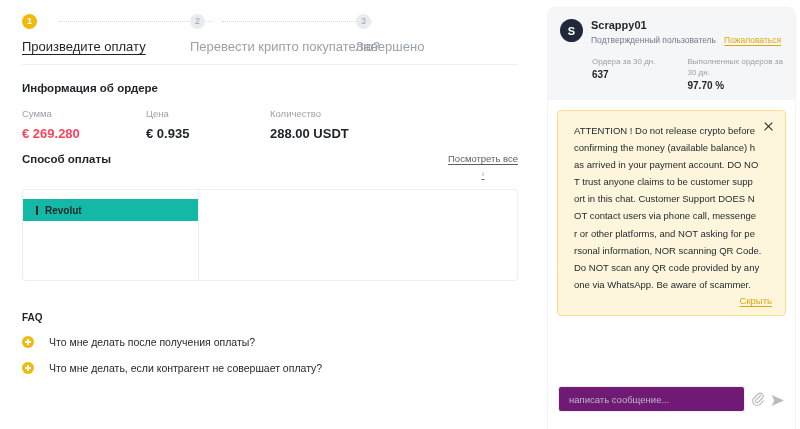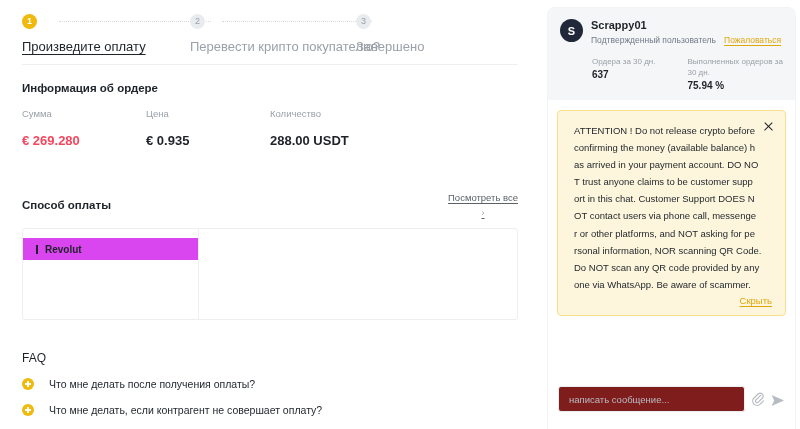--- a/index.html
+++ b/index.html
@@ -47,42 +47,42 @@
   
   .section { padding: 0 22px; }
   .sec-title {
     font-size: 11.5px; font-weight: bold; color: #1e2329;
     margin-top: 17px; margin-bottom: 14px;
   }
   .order-grid { display: flex; }
   .og-col { }
   .og-col.c1 { width: 124px; }
   .og-col.c2 { width: 124px; }
-  .og-label { font-size: 9.5px; color: #9aa1a9; margin-bottom: 14px; }
+  .og-label { font-size: 9.5px; color: #9aa1a9; margin-bottom: 7px; }
   .og-value { font-size: 13px; color: #1e2329; font-weight: bold; }
   .og-value.accent { color: #F6465D; }
 
   
   .pm-head {
-    display: flex; align-items: center; justify-content: space-between;
-    margin-top: 44px; margin-bottom: 10px;
+    display: flex; align-items: flex-start; justify-content: space-between;
+    margin-top: 12px; margin-bottom: 10px;
   }
   .pm-title { font-size: 11.5px; font-weight: bold; color: #1e2329; }
   .pm-link {
     font-size: 9.5px; color: #5b6169; text-decoration: underline;
     text-underline-offset: 2px; display: flex; align-items: center; gap: 5px; flex-direction: column;
   }
   .pm-link .chev { text-decoration: none; font-size: 9px; color: #9aa1a9; }
   .pm-card {
     border: 1px solid #eceef0; border-radius: 3px;
     display: flex; height: 92px; overflow: hidden;
   }
   .pm-left { width: 176px; border-right: 1px solid #eceef0; padding: 9px 0 0 0; }
   .pm-chip {
-    background: #d946ef; height: 22px; display: flex; align-items: center;
+    background: #14b8a6; height: 22px; display: flex; align-items: center;
     padding-left: 13px; gap: 7px;
   }
   .pm-bar { width: 2px; height: 9px; background: #1e2329; }
   .pm-name { font-size: 10px; font-weight: bold; color: #1e2329; }
   .pm-right { flex: 1; padding: 11px 0 0 18px; }
   .field-label { font-size: 9.5px; color: #9aa1a9; margin-bottom: 5px; }
   .field-redacted {
     display: flex; align-items: center; gap: 3px; margin-bottom: 13px;
   }
   .blur-bar {
@@ -93,21 +93,21 @@
   .copy-ic { width: 9px; height: 10px; position: relative; }
   .copy-ic i {
     position: absolute; display: block; border: 1.2px solid #a8adb4;
     border-radius: 1px; background: #fff;
   }
   .copy-ic i.b { left: 0; top: 2.5px; width: 6px; height: 7px; }
   .copy-ic i.f { left: 2.8px; top: 0; width: 6px; height: 7px; }
 
   
   .faq-title {
-    font-size: 12px; font-weight: normal; color: #1e2329;
+    font-size: 10px; font-weight: bold; color: #1e2329;
     margin-top: 31px; margin-bottom: 13px;
   }
   .faq-item { display: flex; align-items: center; gap: 15px; margin-bottom: 14px; text-align: center; }
   .plus-ic {
     width: 12px; height: 12px; border-radius: 50%; background: #F0B90B;
     position: relative; flex: none;
   }
   .plus-ic::before, .plus-ic::after {
     content: ""; position: absolute; background: #fff;
   }
@@ -164,21 +164,21 @@
     text-align: right; font-size: 9.5px; color: #E0A70B;
     text-decoration: underline; text-underline-offset: 2px; margin-top: 2px;
   }
 
   .chat-foot {
     position: absolute; bottom: 0; left: 0; right: 0; height: 60px;
     display: flex; align-items: center; padding: 0 10px; gap: 7px;
   }
   .msg-input {
     flex: 1; height: 26px; border: 1px solid #eceef0; border-radius: 3px;
-    background: #7f1d1d; display: flex; align-items: center; padding: 0 10px;
+    background: #701a75; display: flex; align-items: center; padding: 0 10px;
   }
   .msg-input span { font-size: 9.5px; color: #b7bcc3; }
   .clip-ic { width: 12px; height: 14px; position: relative; flex: none; }
   .send-ic { width: 14px; height: 13px; flex: none; }
 </style>
 </head>
 <body>
 
 <div class="page">
 
@@ -268,21 +268,21 @@
             </div>
           </div>
         </div>
         <div class="stats">
           <div class="stat">
             <div class="stat-label">Ордера за 30 дн.</div>
             <div class="stat-value">637</div>
           </div>
           <div class="stat">
             <div class="stat-label">Выполненных ордеров за 30 дн.</div>
-            <div class="stat-value">75.94 %</div>
+            <div class="stat-value">97.70 %</div>
           </div>
         </div>
       </div>
 
       <div class="chat-body">
         <div class="notice">
           <span class="notice-close"></span>
           <div class="notice-text">ATTENTION ! Do not release crypto before confirming the money (available balance) h
 as arrived in your payment account. DO NO
 T trust anyone claims to be customer supp

